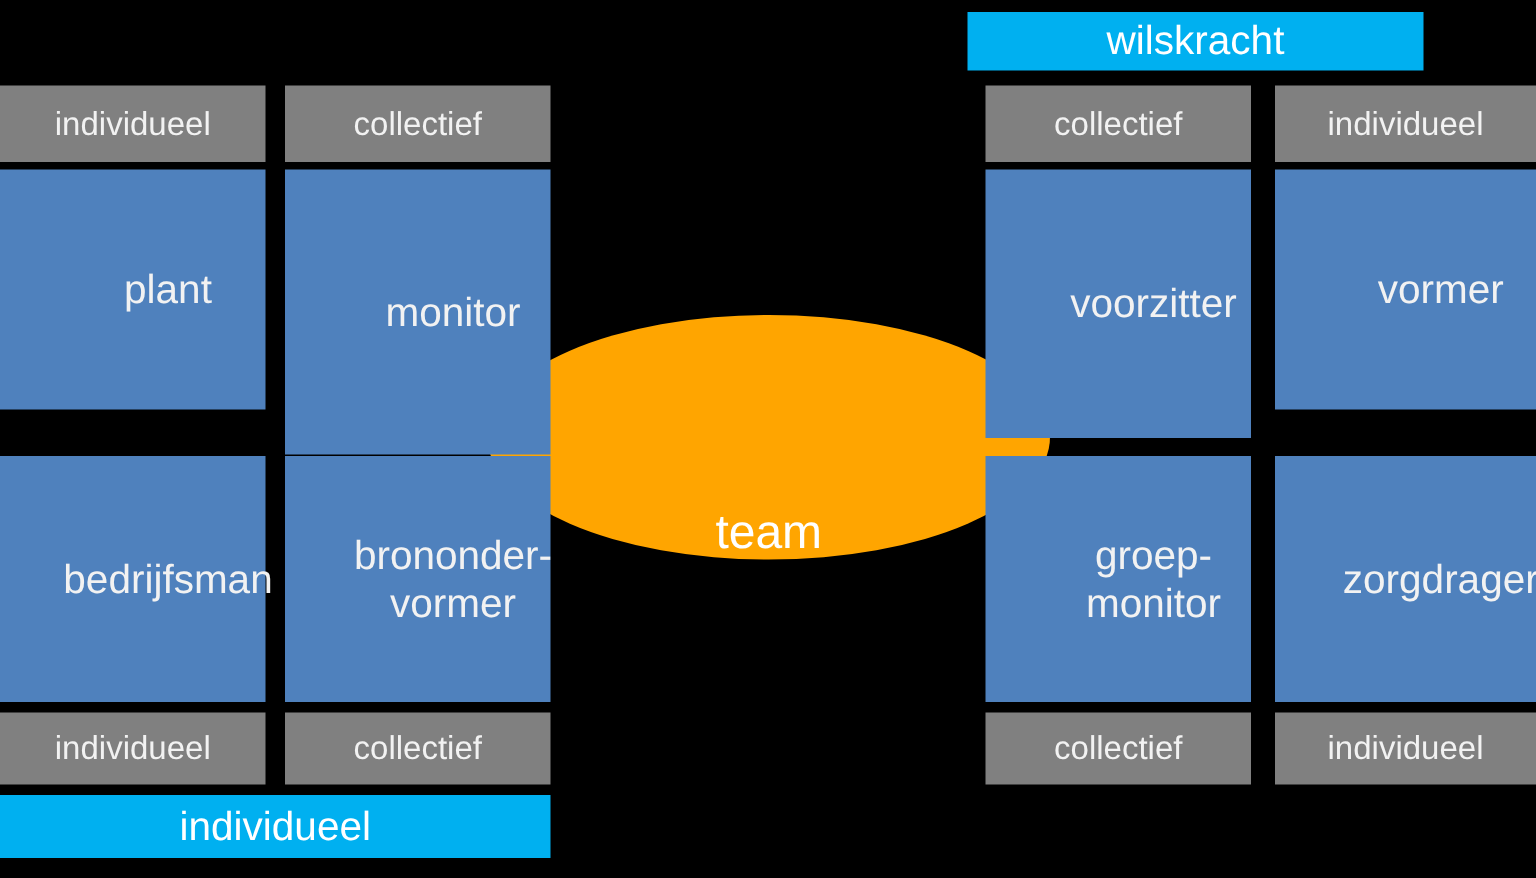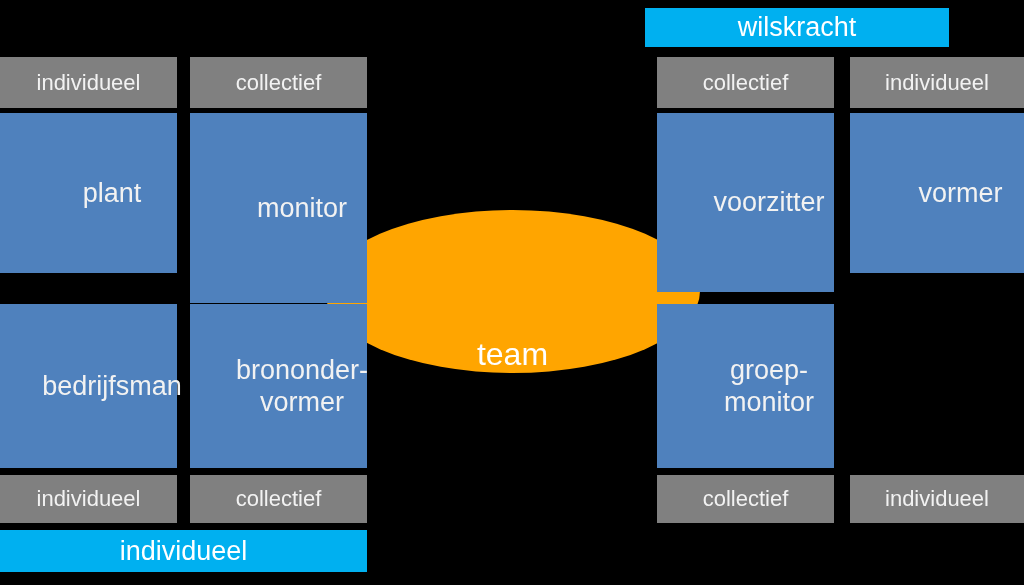--- a/index.html
+++ b/index.html
@@ -95,18 +95,19 @@
   <div class="hdr" style="left:645px; top:8px; width:304px; height:39px">wilskracht</div>
 
   <div class="sub" style="left:657px; top:57px; width:177px; height:51px">collectief</div>
   <div class="sub" style="left:850px; top:57px; width:174px; height:51px">individueel</div>
 
   <div class="role" style="left:657px; top:113px; width:177px; height:179px">voorzitter</div>
   <div class="role" style="left:850px; top:113px; width:174px; height:160px">vormer</div>
 
   <div class="role" style="left:657px; top:304px; width:177px; height:164px">groep-
 monitor</div>
+  <div class="role" style="left:850px; top:304px; width:174px; height:164px">zorgdrager</div>
 
   <div class="sub" style="left:657px; top:475px; width:177px; height:48px">collectief</div>
   <div class="sub" style="left:850px; top:475px; width:174px; height:48px">individueel</div>
 
 
 </div>
 
 </body></html>

